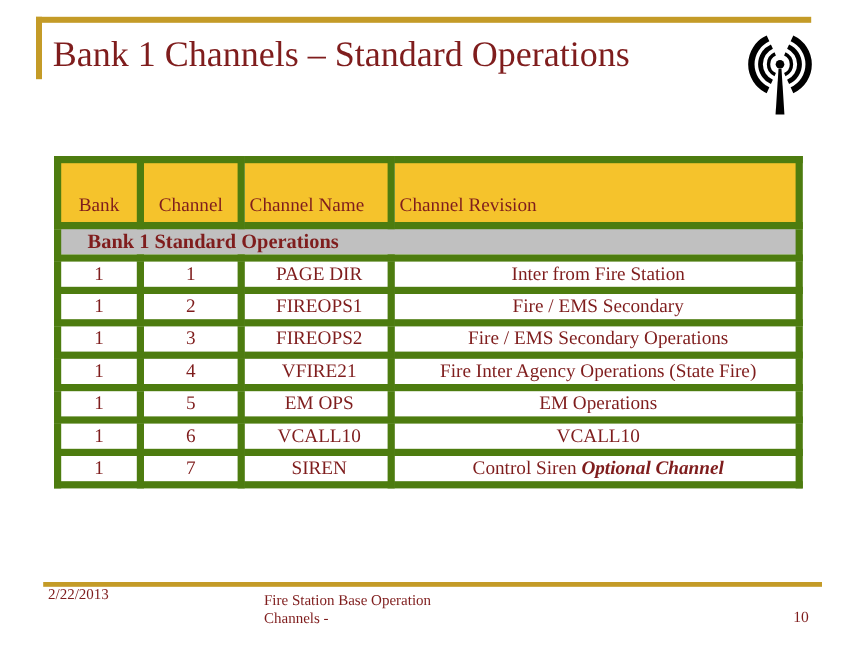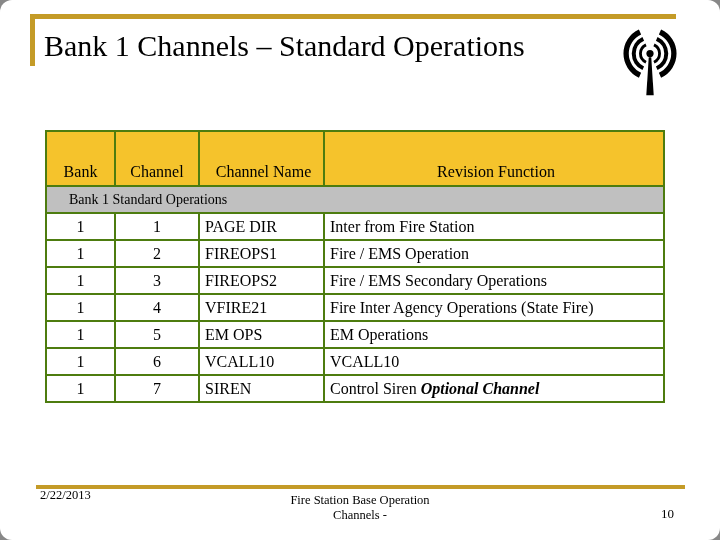--- a/index.html
+++ b/index.html
@@ -3,23 +3,22 @@
 <meta charset="utf-8">
 <style>
   * { margin: 0; padding: 0; box-sizing: border-box; }
   html, body { background: #888; }
   .slide {
     position: relative;
     width: 720px; height: 540px;
     margin: 0 auto;
     background: #ffffff;
     font-family: "Liberation Serif", "DejaVu Serif", serif;
-    color: #000000;
+    color: #7f1d1d;
     overflow: hidden;
-    border-radius: 12px;
   }
   
   .top-rule   { position: absolute; left: 30px; top: 14px; width: 646px; height: 5px; background: #C49B27; }
   .left-rule  { position: absolute; left: 30px; top: 14px; width: 5px;  height: 52px; background: #C49B27; }
   .title {
     position: absolute; left: 44px; top: 29px;
     font-size: 30px; font-weight: normal; letter-spacing: 0px;
     white-space: nowrap;
   }
   
@@ -27,49 +26,50 @@
   .antenna svg { width: 100%; height: 100%; }
   
   table.channels {
     position: absolute; left: 45px; top: 130px;
     width: 618px;
     border-collapse: collapse;
     table-layout: fixed;
     font-size: 16px;
   }
   table.channels th, table.channels td {
-    border: 2px solid #4d7c0f;
+    border: 6px solid #4d7c0f;
     overflow: hidden; white-space: nowrap;
   }
   table.channels th {
     background: #F5C32C;
     height: 55px;
     font-weight: normal;
     vertical-align: bottom;
     padding: 0 0 4px 0;
     text-align: center;
   }
-  table.channels th.left { text-align: center; padding-left: 4px; }
+  table.channels th.left { text-align: left; padding-left: 4px; }
   tr.section td {
     background: #C0C0C0;
     height: 27px;
     text-align: left; padding-left: 22px;
-    font-size: 14px;
+    font-size: 17px;
     vertical-align: middle;
+    font-weight: bold;
   }
   tr.data td { height: 27px; vertical-align: middle; background: #fff; }
   td.num { text-align: center; }
-  td.txt { text-align: left; padding-left: 5px; }
+  td.txt { text-align: center; padding-left: 5px; }
   .opt-em { font-weight: bold; font-style: italic; }
   
   .footer-rule { position: absolute; left: 36px; top: 485px; width: 649px; height: 4px; background: #C49B27; }
   .footer-date { position: absolute; left: 40px; top: 488px; font-size: 12.5px; }
   .footer-center {
     position: absolute; left: 220px; top: 493px; width: 280px;
-    text-align: center; font-size: 12.5px; line-height: 15px;
+    font-size: 12.5px; line-height: 15px;
   }
   .footer-page { position: absolute; right: 46px; top: 506px; font-size: 13px; }
 </style>
 </head>
 <body>
 
 <div class="slide">
 
   <div class="top-rule"></div>
   <div class="left-rule"></div>
@@ -96,39 +96,39 @@
       <col style="width:69px">
         <col style="width:84px">
         <col style="width:125px">
         <col style="width:340px">
     </colgroup>
     <thead>
       <tr>
         <th>Bank</th>
         <th>Channel</th>
         <th class="left">Channel Name</th>
-        <th class="left">Revision Function</th>
+        <th class="left">Channel Revision</th>
       </tr>
     </thead>
     <tbody>
       <tr class="section">
         <td colspan="4">Bank 1 Standard Operations</td>
       </tr>
 
       <tr class="data">
         <td class="num">1</td>
         <td class="num">1</td>
         <td class="txt">PAGE DIR</td>
         <td class="txt"><span>Inter from Fire Station</span><span class="opt-em"></span></td>
       </tr>
       <tr class="data">
         <td class="num">1</td>
         <td class="num">2</td>
         <td class="txt">FIREOPS1</td>
-        <td class="txt"><span>Fire / EMS Operation</span><span class="opt-em"></span></td>
+        <td class="txt"><span>Fire / EMS Secondary</span><span class="opt-em"></span></td>
       </tr>
       <tr class="data">
         <td class="num">1</td>
         <td class="num">3</td>
         <td class="txt">FIREOPS2</td>
         <td class="txt"><span>Fire / EMS Secondary Operations</span><span class="opt-em"></span></td>
       </tr>
       <tr class="data">
         <td class="num">1</td>
         <td class="num">4</td>

